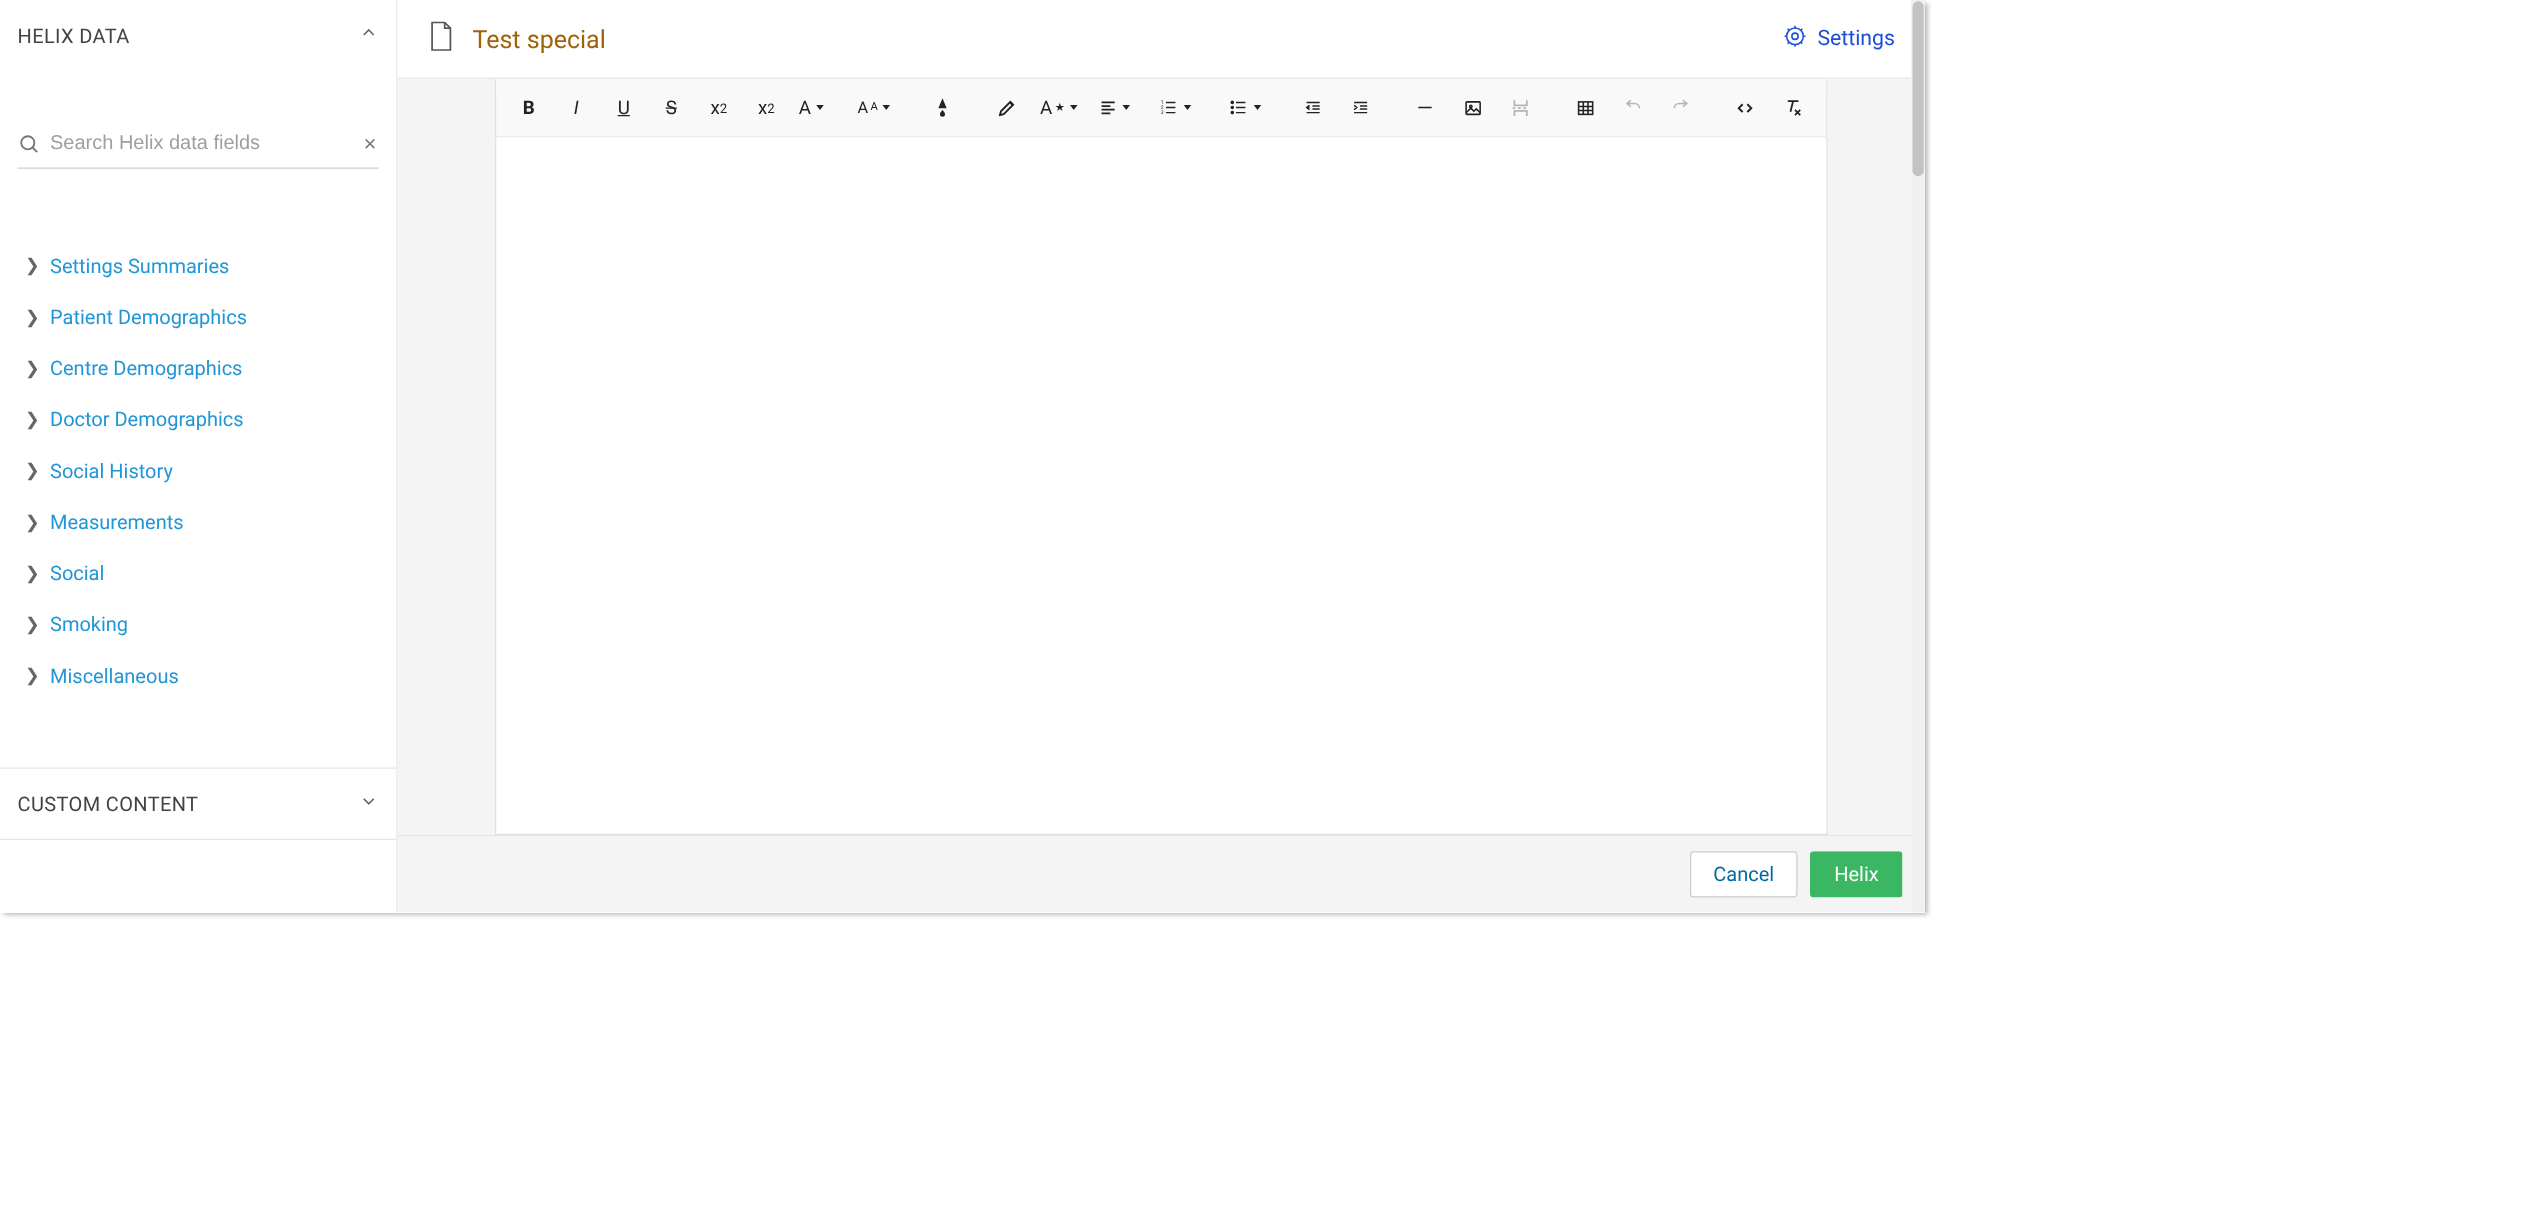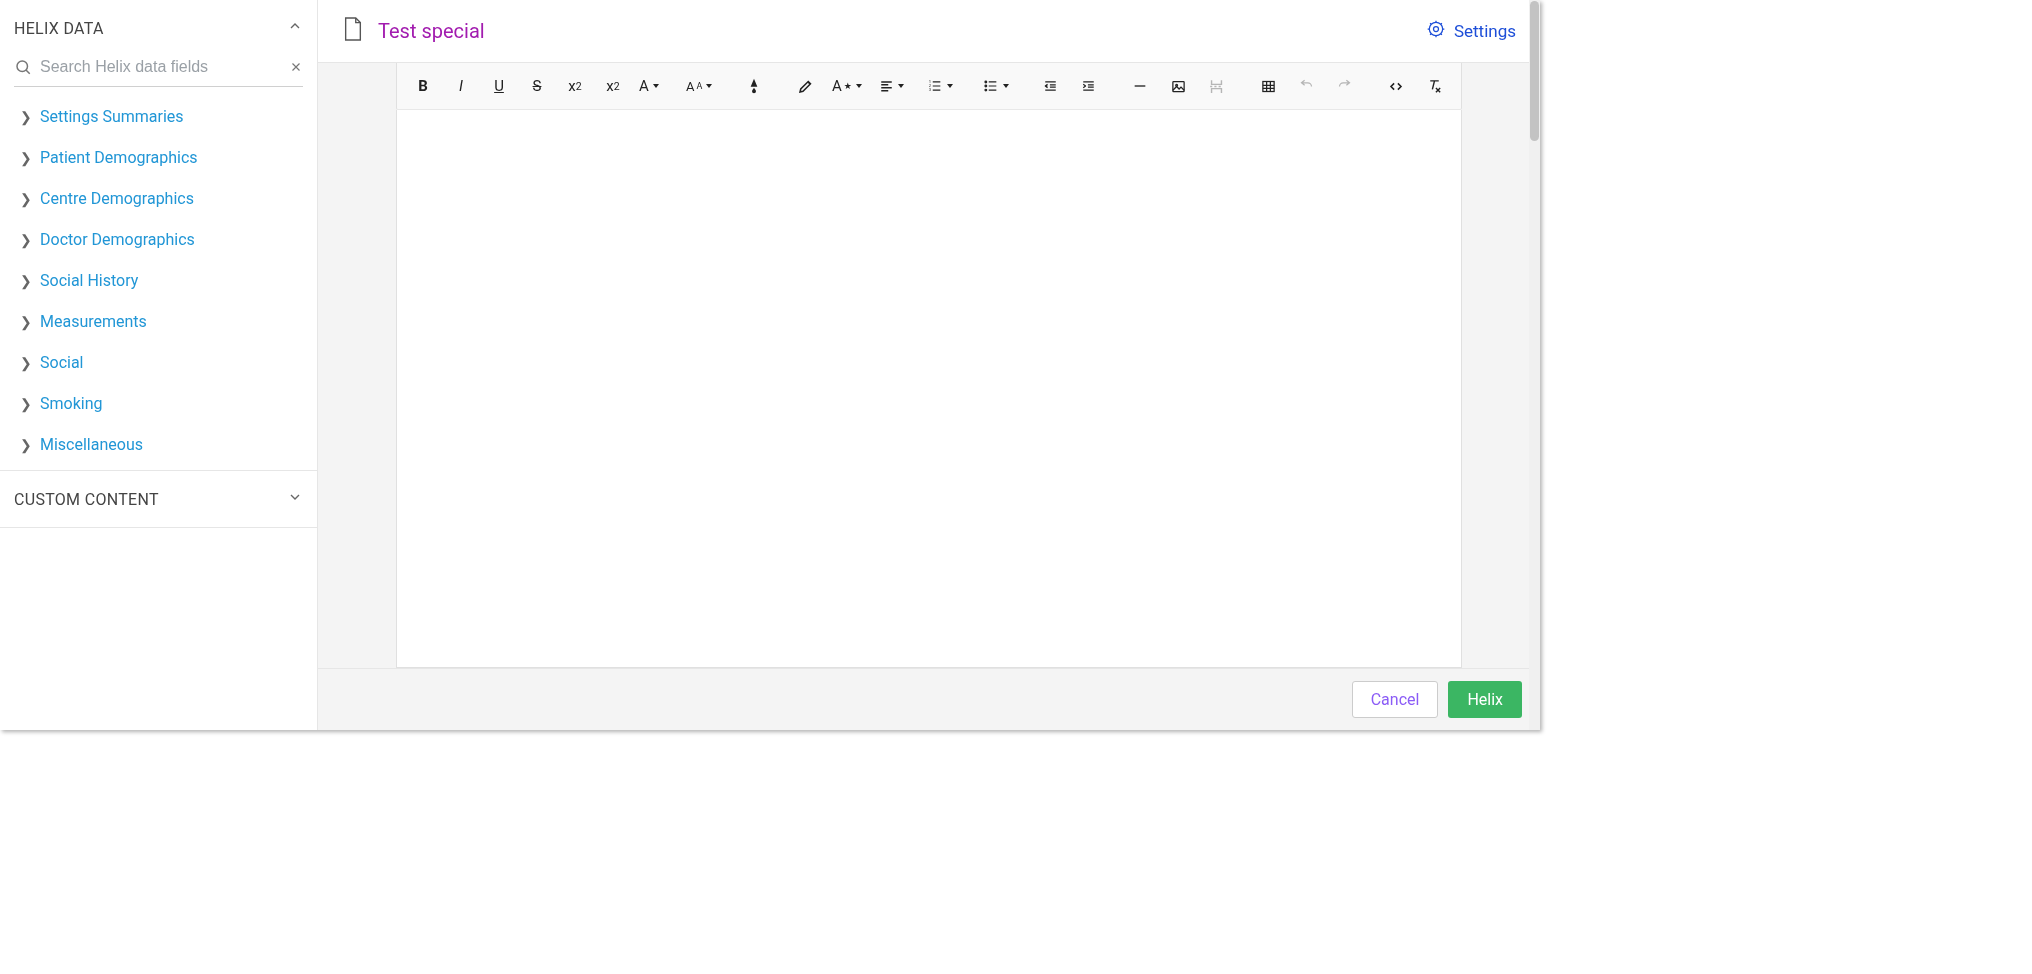--- a/index.html
+++ b/index.html
@@ -16,20 +16,21 @@
   }
   
   .sidebar {
     width: 318px;
     height: 100%;
     border-right: 1px solid #e6e6e6;
     background: #fff;
     flex-shrink: 0;
     display: flex;
     flex-direction: column;
+    gap: 48px;
   }
   .panel-header {
     display: flex;
     align-items: center;
     justify-content: space-between;
     padding: 18px 14px 14px 14px;
     color: #444;
     font-size: 16px;
     letter-spacing: 0.3px;
   }
@@ -96,21 +97,21 @@
     border-bottom: 1px solid #e6e6e6;
   }
   .title-left {
     display: flex;
     align-items: center;
     gap: 14px;
   }
   .title-left .doc-icon { color: #555; }
   .doc-title {
     font-size: 20px;
-    color: #a21caf;
+    color: #a16207;
   }
   .settings-btn {
     display: flex;
     align-items: center;
     gap: 8px;
     color: #1d4ed8;
     font-size: 17px;
     cursor: pointer;
   }
   .editor-wrap {
@@ -169,21 +170,21 @@
   .btn {
     padding: 8px 18px;
     border-radius: 3px;
     font-size: 16px;
     cursor: pointer;
     border: 1px solid transparent;
   }
   .btn-cancel {
     background: #fff;
     border-color: #ccc;
-    color: #8b5cf6;
+    color: #0369a1;
   }
   .btn-save {
     background: #3bb663;
     color: #fff;
   }
   .scrollbar-fake {
     position:absolute; right:1px; top:1px; width:9px; height:140px; background:#c3c3c3; border-radius:5px;
   }
   .scrollbar-track {
     position:absolute; right:0; top:0; width:11px; height:100%; background:#f0f0f0;

